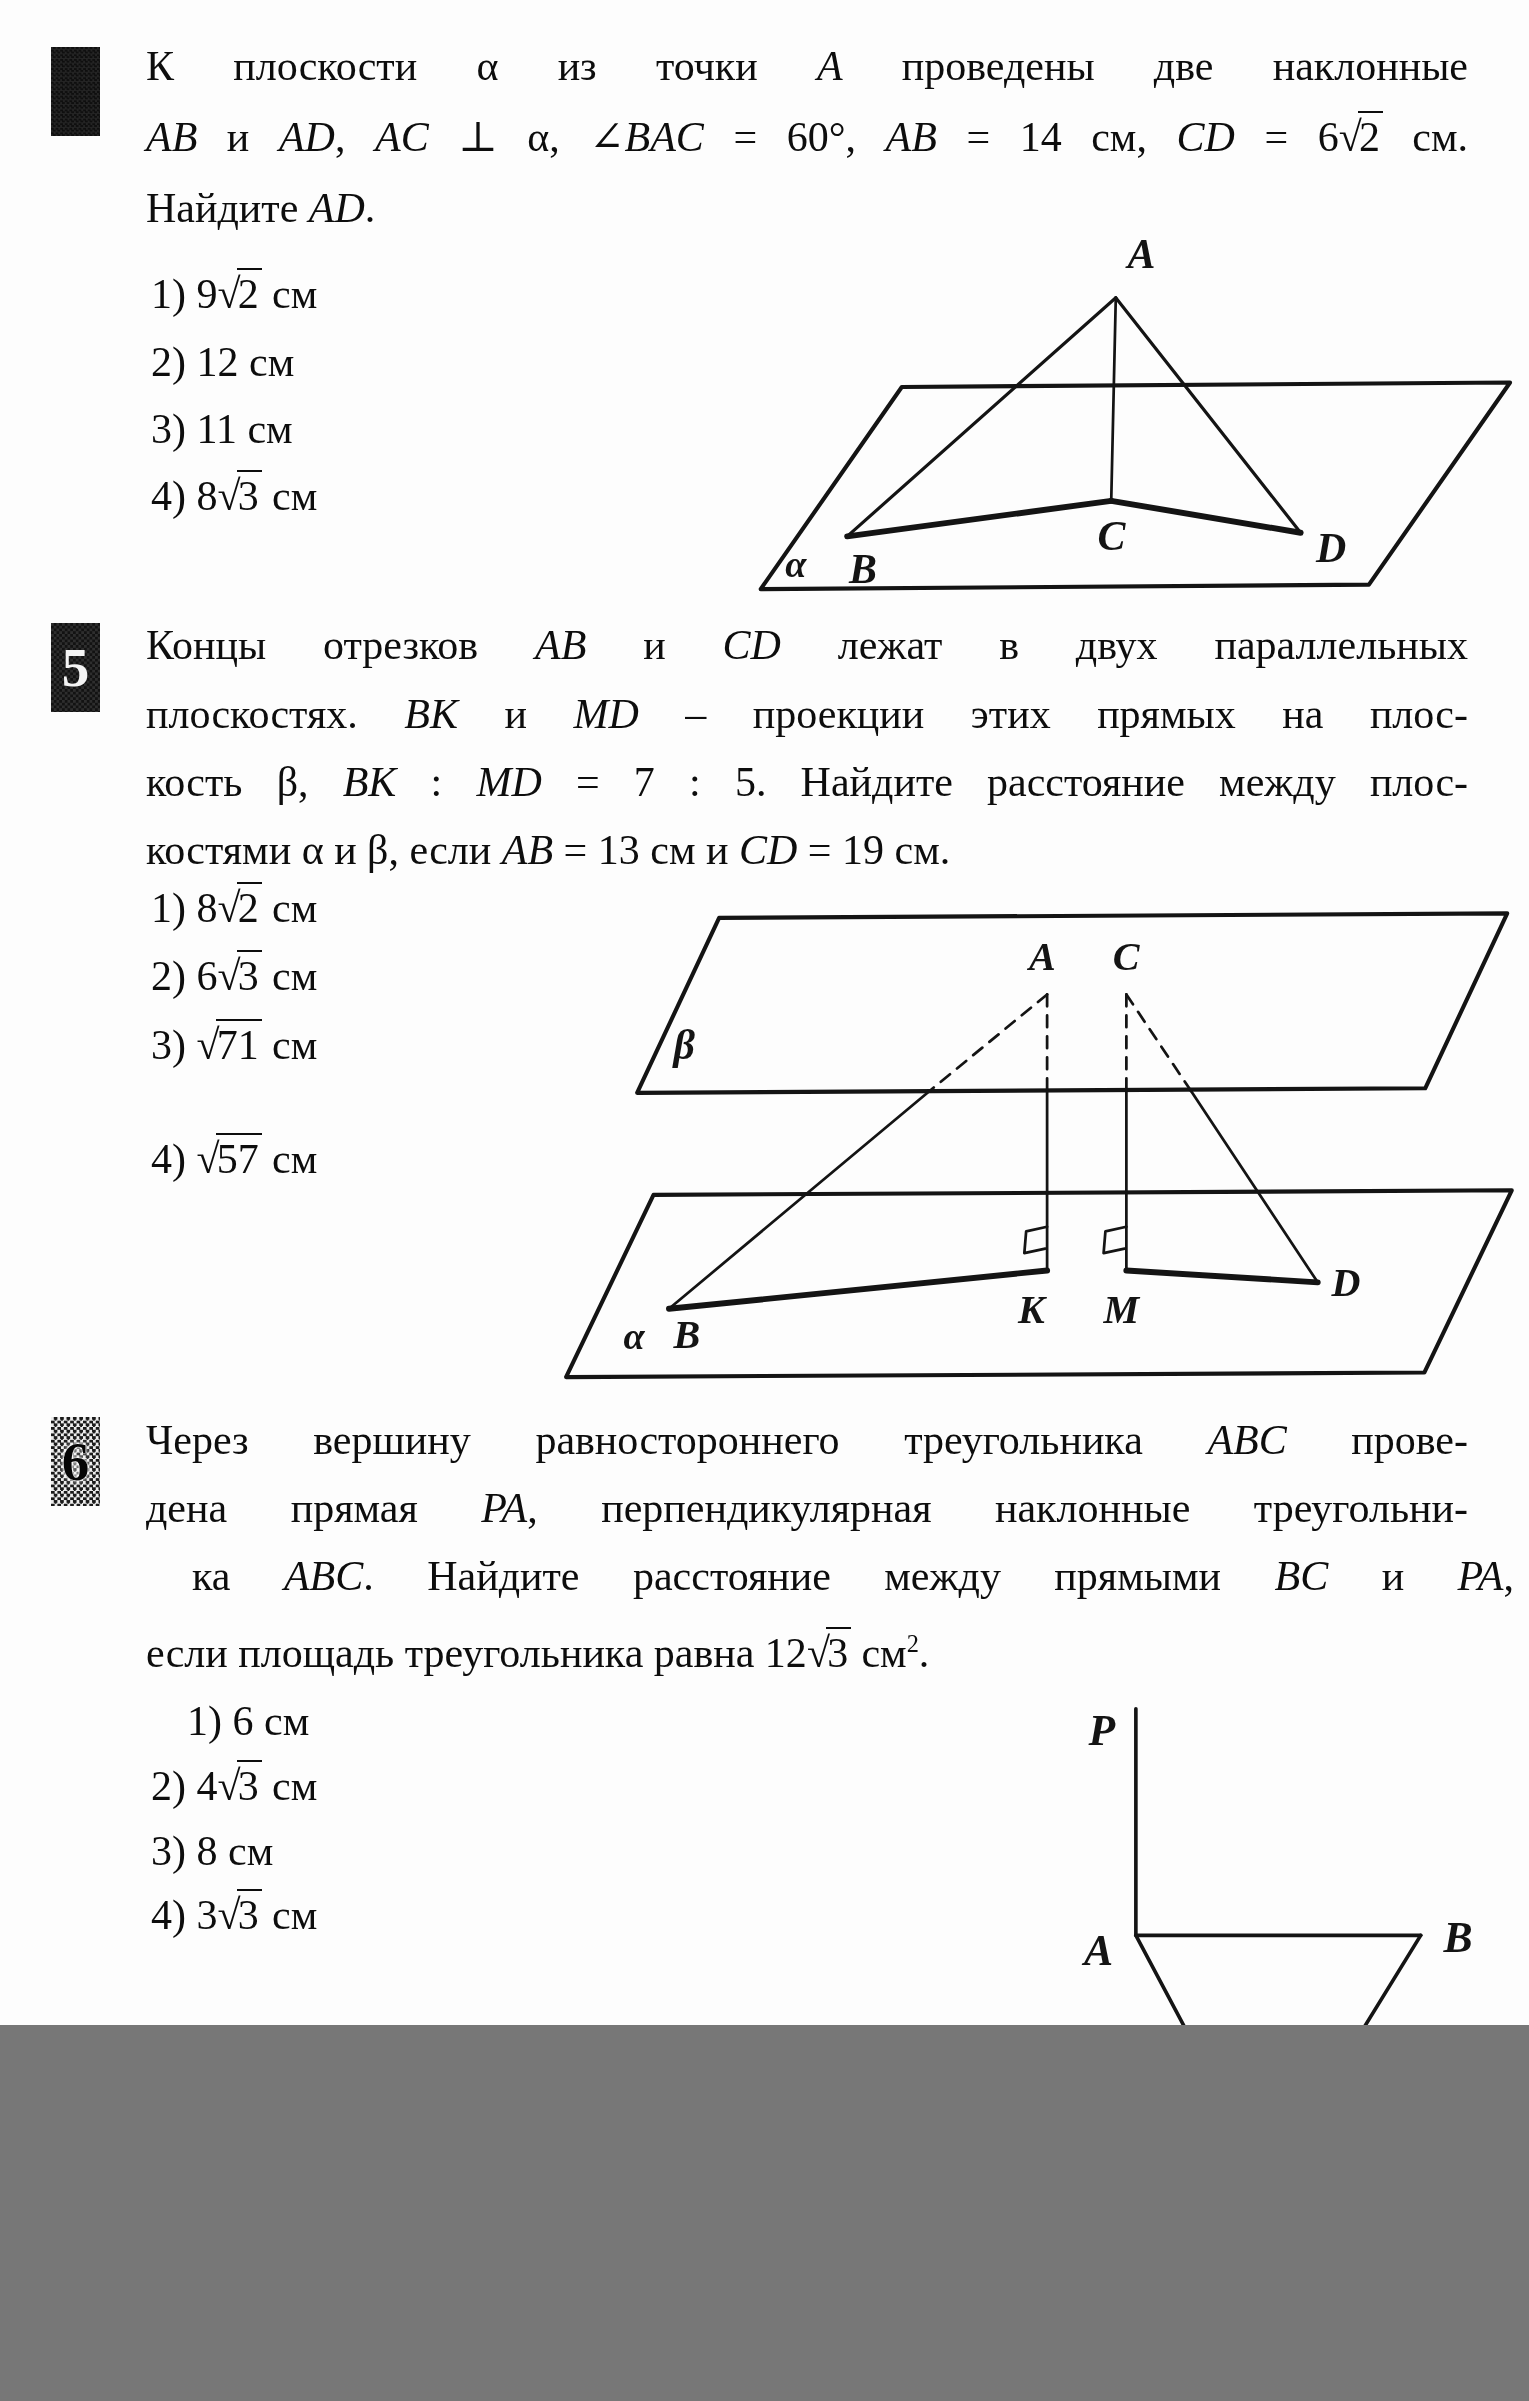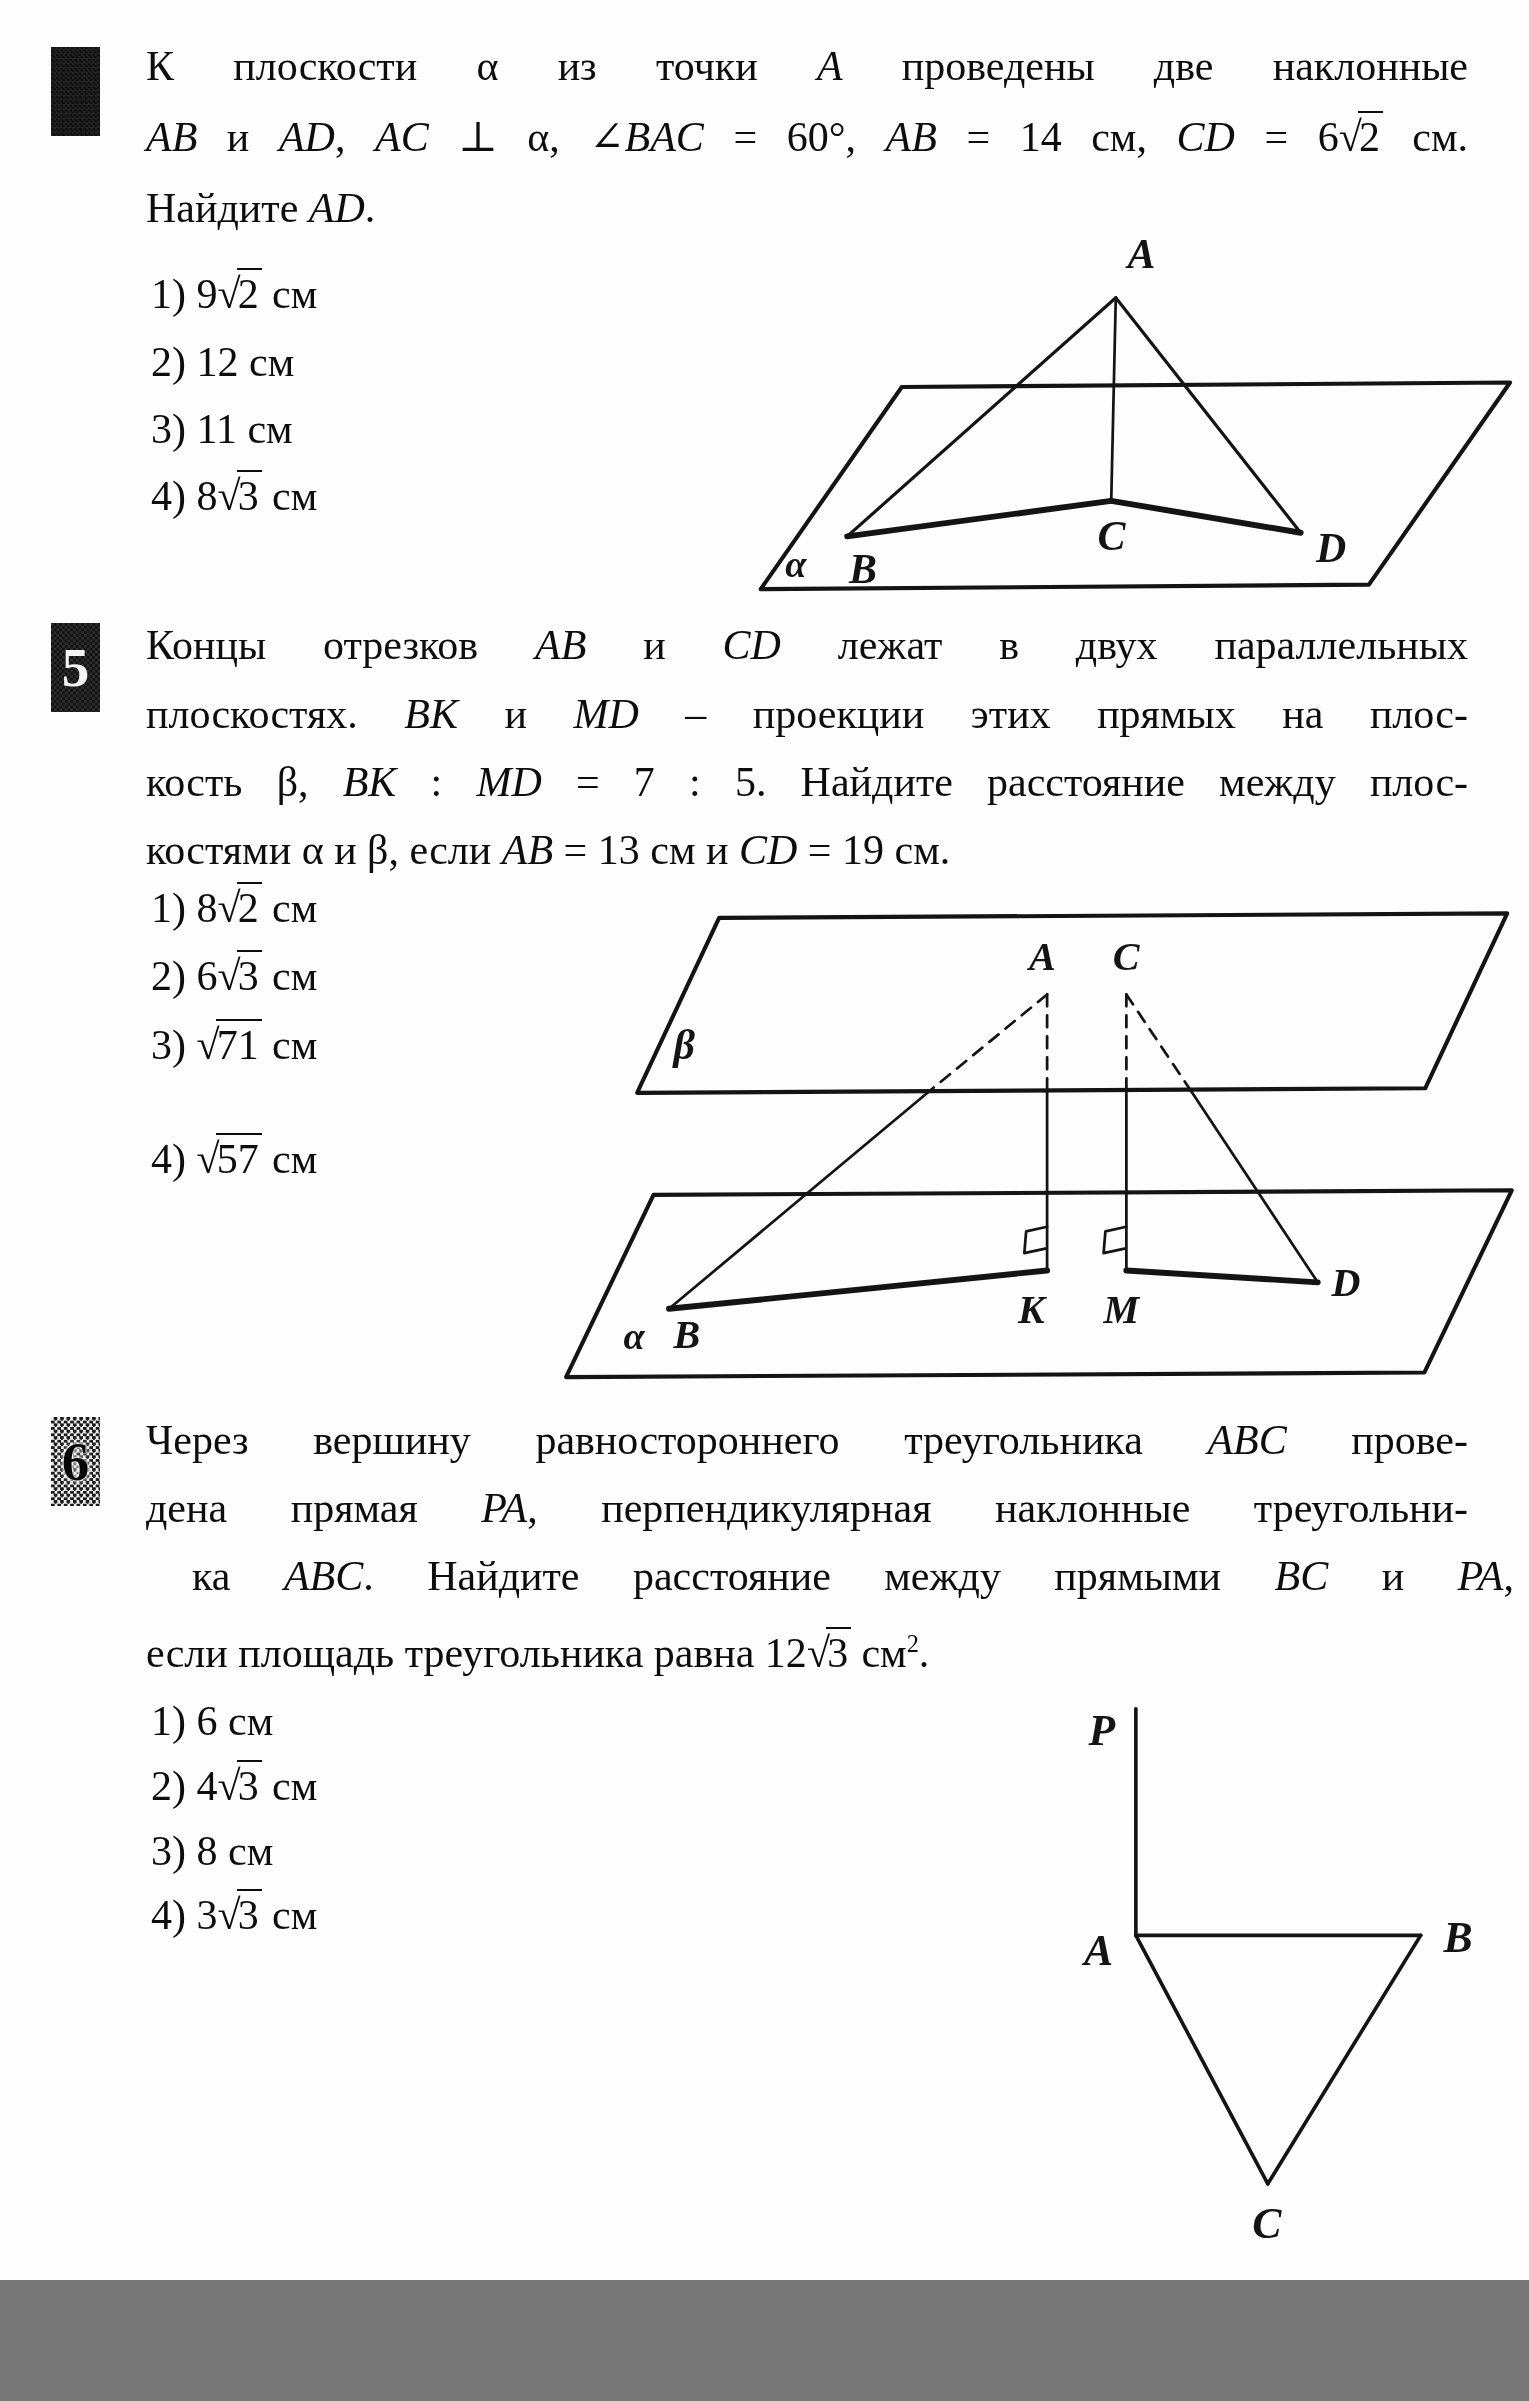--- a/index.html
+++ b/index.html
@@ -1,18 +1,18 @@
 <!DOCTYPE html>
 <html style="font-size:14.6px"><head>
 <meta charset="utf-8">
 <style>
   * { margin:0; padding:0; box-sizing:border-box; }
   html,body { background:#777; }
   .page {
-    position:relative; width:1530px; height:2280px; margin:0 auto;
+    position:relative; width:1530px; height:2025px; margin:0 auto;
     background:#fdfdfd; color:#0d0d0d; overflow:hidden;
     font-family:"Liberation Serif", "DejaVu Serif", serif;
   }
   .tline { position:absolute; left:146px; width:1322px; font-size:42px; line-height:56px; }
   .just { text-align:justify; text-align-last:justify; }
   .mi { font-style:italic; }
   .msup { font-size:58%; vertical-align:super; }
   .sq { white-space:nowrap; }
   .rs { letter-spacing:-1.8px; }
   .ru { border-top:2.7px solid currentColor; padding:0.9px 2.7px 0 0.9px; margin-left:-1.8px; }
@@ -113,21 +113,21 @@
     </svg>
   </section>
 
   <section>
     <div class="badge badge-six" style="top:1417px;">6</div>
     <div class="tline just" style="top:1412px;"><span class="mp">Через вершину равностороннего треугольника </span><span class="mi">ABC</span><span class="mp"> прове-</span></div>
     <div class="tline just" style="top:1480px;"><span class="mp">дена прямая </span><span class="mi">PA</span><span class="mp">, перпендикулярная наклонные треугольни-</span></div>
     <div class="tline just" style="top:1548px;margin-left:46px;"><span class="mp">ка </span><span class="mi">ABC</span><span class="mp">. Найдите расстояние между прямыми </span><span class="mi">BC</span><span class="mp"> и </span><span class="mi">PA</span><span class="mp">,</span></div>
     <div class="tline" style="top:1616px;"><span class="mp">если площадь треугольника равна 12</span><span class="sq"><span class="rs">√</span><span class="ru">3</span></span><span class="mp"> см</span><span class="msup">2</span><span class="mp">.</span></div>
 
-    <div class="opt" style="top:1689px;"><span class="mp">1) 6 см</span></div>
+    <div class="opt" style="top:1689px;margin-left:36px;"><span class="mp">1) 6 см</span></div>
     <div class="opt" style="top:1754px;"><span class="mp">2) 4</span><span class="sq"><span class="rs">√</span><span class="ru">3</span></span><span class="mp"> см</span></div>
     <div class="opt" style="top:1819px;"><span class="mp">3) 8 см</span></div>
     <div class="opt" style="top:1883px;"><span class="mp">4) 3</span><span class="sq"><span class="rs">√</span><span class="ru">3</span></span><span class="mp"> см</span></div>
 
     <svg class="diagram" style="left:993px; top:1692px;" width="546" height="565" viewBox="0 0 600 620">
       <g stroke="#141414" fill="none" stroke-linejoin="round" stroke-linecap="round" stroke-width="4">
         <line x1="157" y1="18" x2="157" y2="267"></line>
         <line x1="157" y1="267" x2="470" y2="267"></line>
         <line x1="157" y1="267" x2="302" y2="540"></line>
         <line x1="470" y1="267" x2="302" y2="540"></line>

